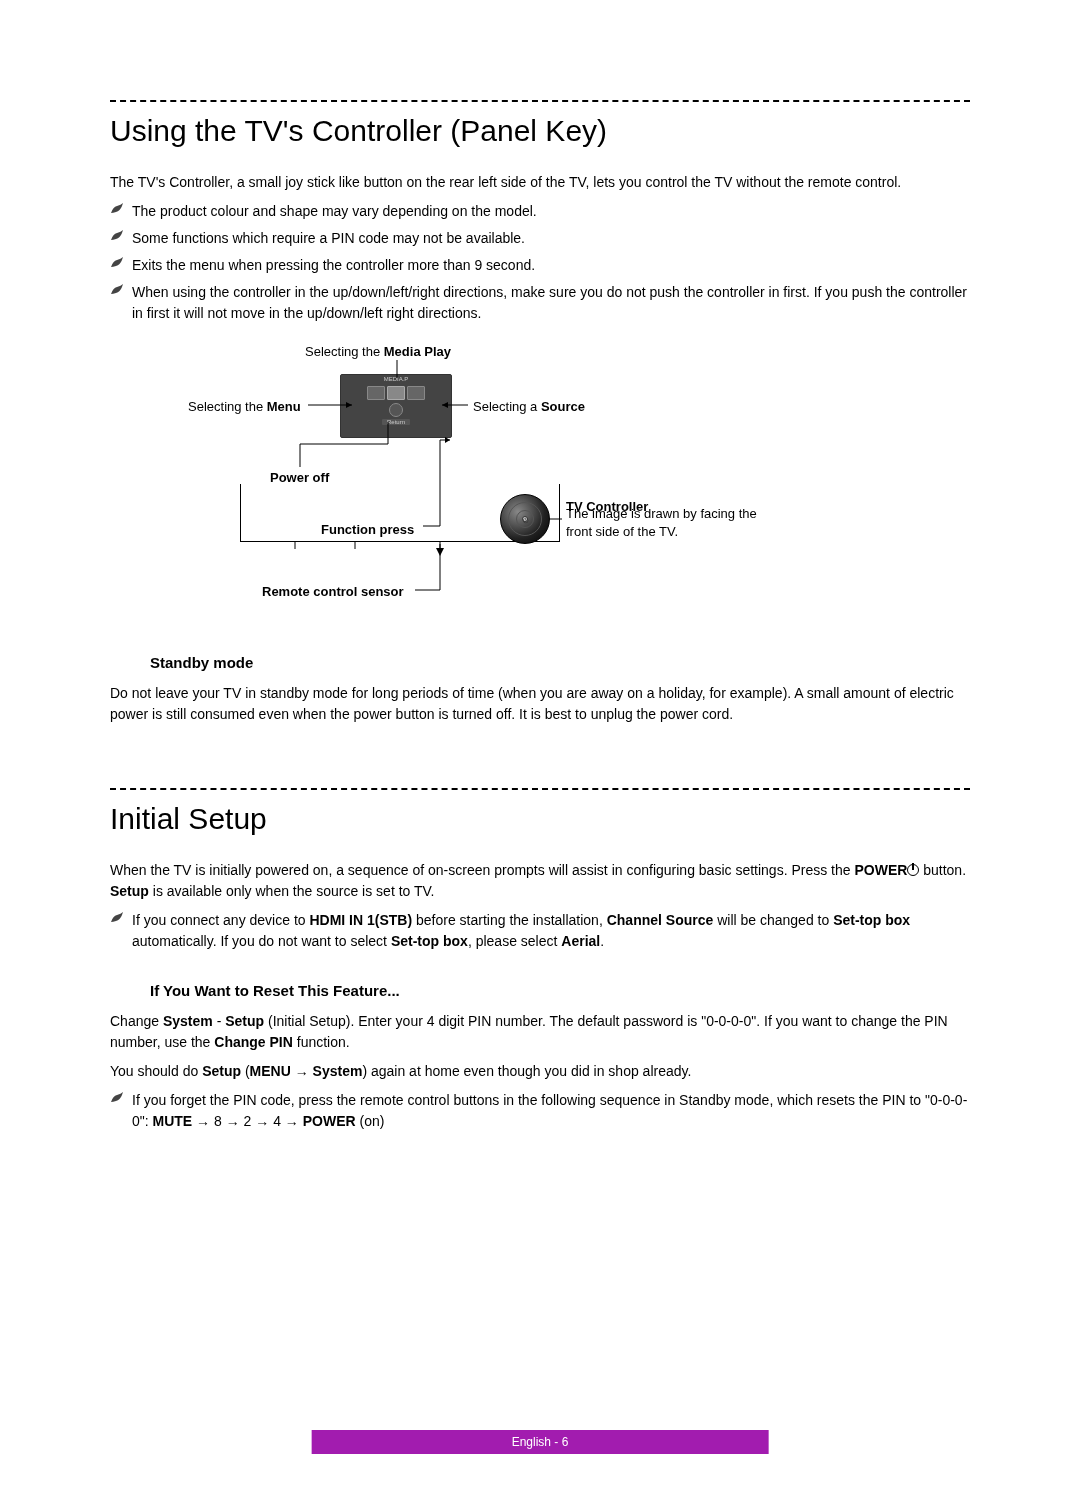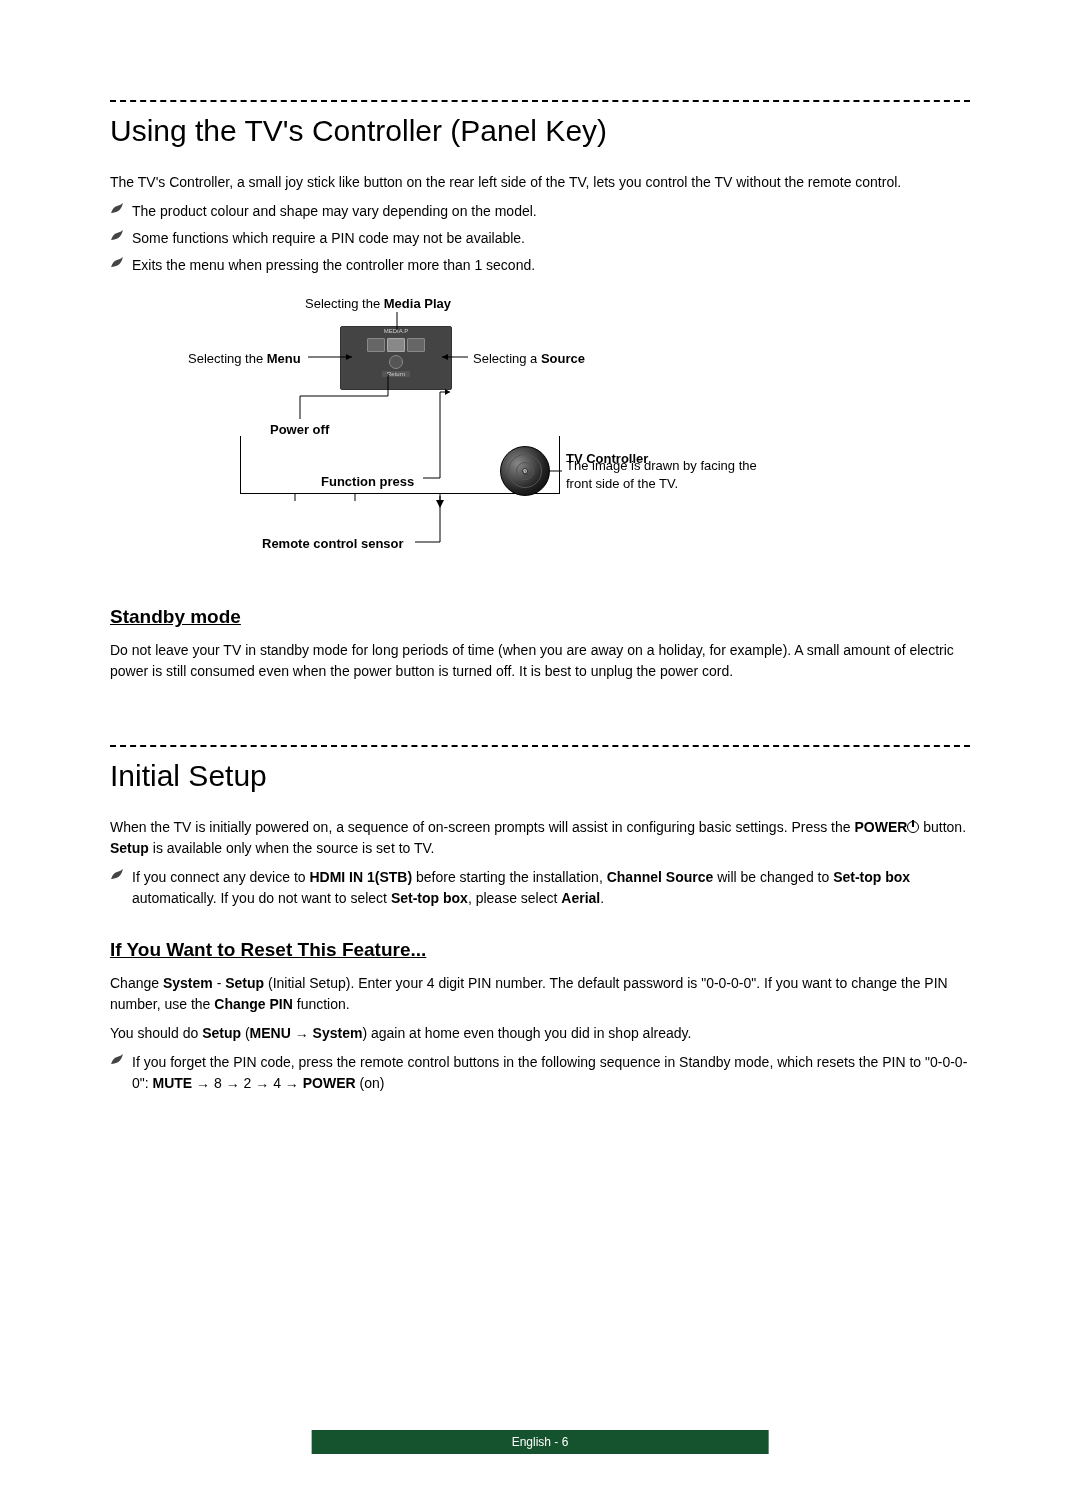--- a/index.html
+++ b/index.html
@@ -134,25 +134,25 @@
       inset: 21px;
       border-radius: 50%;
       background: #ccc;
       border: 1px solid #333;
       font-size: 7px;
       line-height: 7px;
       text-align: center;
       color: #333;
     }
     h2.sub-heading {
-      font-size: 19px;
+      font-size: 15px;
       font-weight: bold;
-      text-decoration: underline;
       margin-bottom: 12px;
       margin-top: 20px;
+      margin-left: 40px;
     }
     .spacer-lg { height: 55px; }
     .bold { font-weight: bold; text-align: center; }
     .power-glyph {
       display: inline-block;
       width: 12px;
       height: 12px;
       border: 1.5px solid #000;
       border-radius: 50%;
       position: relative;
@@ -165,21 +165,21 @@
       top: -2px;
       width: 2px;
       height: 7px;
       background: #000;
     }
     .footer {
       position: absolute;
       bottom: 40px;
       left: 50%;
       transform: translateX(-50%);
-      background: #14532d;
+      background: #a21caf;
       color: #fff;
       font-size: 12px;
       padding: 5px 200px;
       white-space: nowrap;
     }
   </style>
 </head>
 <body>
 
 <div class="dashed-line"></div>
@@ -196,21 +196,27 @@
   <li>
     <svg class="note-icon" viewBox="0 0 14 12">
         <path d="M1 10 Q3 4 7 3 Q11 2 13 0 L12 3 Q10 8 6 9 Q3 10 1 10 Z" fill="#444"></path>
       </svg>
     <span>Some functions which require a PIN code may not be available.</span>
   </li>
   <li>
     <svg class="note-icon" viewBox="0 0 14 12">
         <path d="M1 10 Q3 4 7 3 Q11 2 13 0 L12 3 Q10 8 6 9 Q3 10 1 10 Z" fill="#444"></path>
       </svg>
-    <span>Exits the menu when pressing the controller more than 1 second.</span>
+    <span>Exits the menu when pressing the controller more than 9 second.</span>
+  </li>
+  <li>
+    <svg class="note-icon" viewBox="0 0 14 12">
+        <path d="M1 10 Q3 4 7 3 Q11 2 13 0 L12 3 Q10 8 6 9 Q3 10 1 10 Z" fill="#444"></path>
+      </svg>
+    <span>When using the controller in the up/down/left/right directions, make sure you do not push the controller in first. If you push the controller in first it will not move in the up/down/left right directions.</span>
   </li>
 </ul>
 
 <div class="diagram-area">
 
   <div class="diagram-label" style="left:195px; top:0;">
     <span>Selecting the </span><span class="bold">Media Play</span>
   </div>
   <div class="diagram-label" style="left:78px; top:55px;">
     <span>Selecting the </span><span class="bold">Menu</span>

